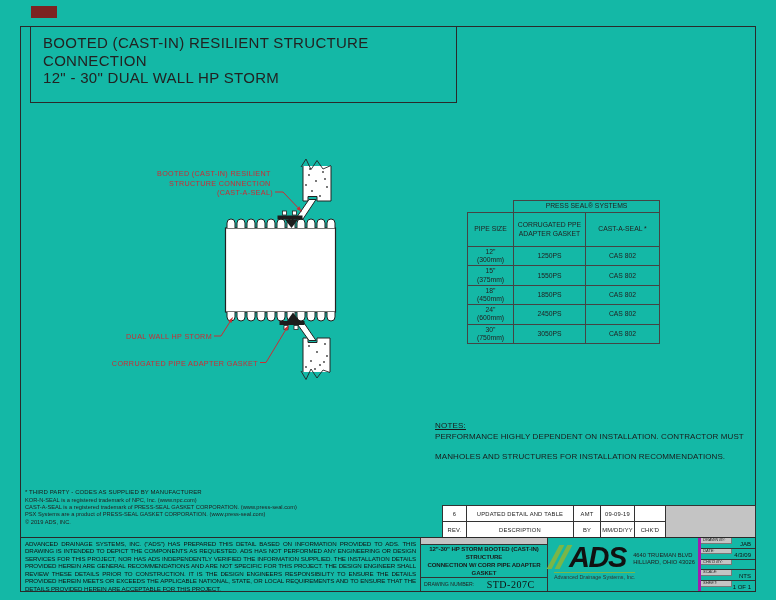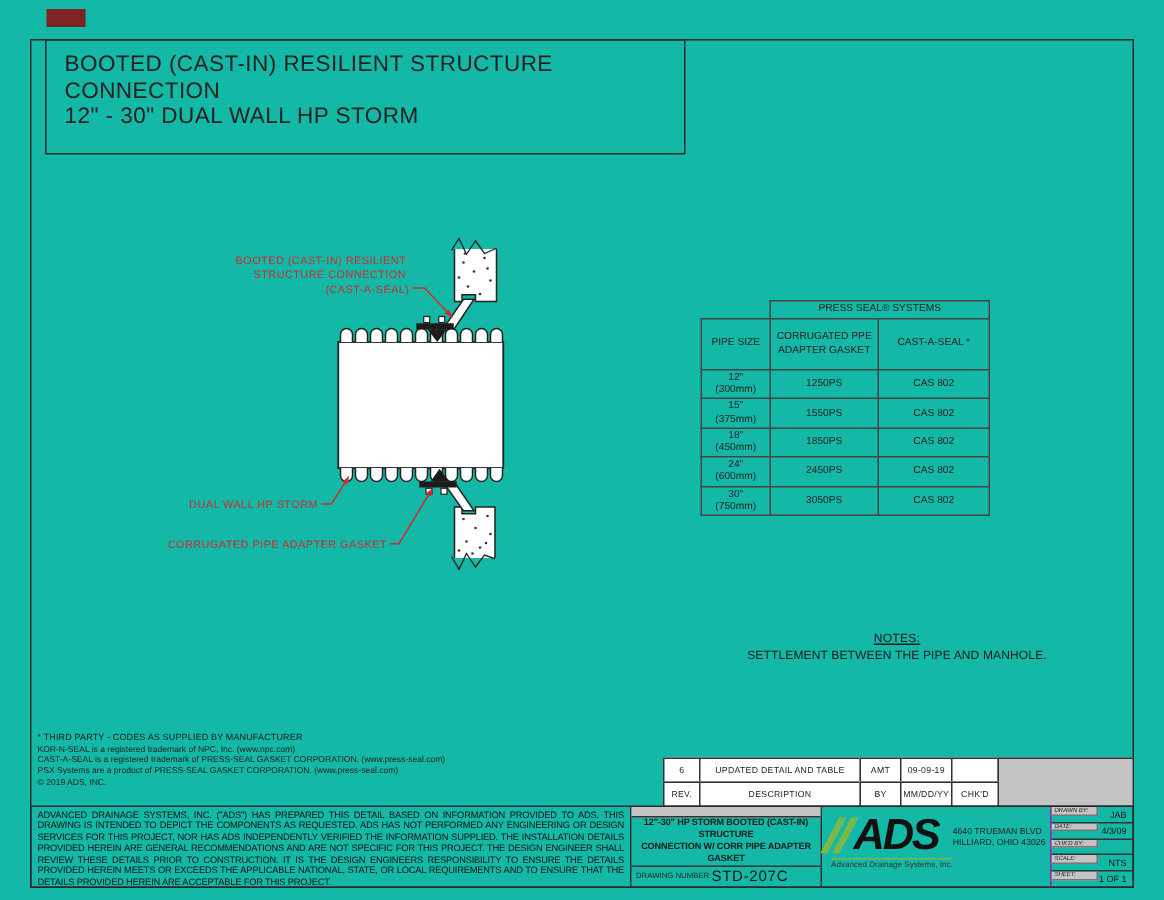--- a/index.html
+++ b/index.html
@@ -20,21 +20,21 @@
   .ps-wrap{left:467px;top:200px;}
   table.ps{border-collapse:collapse;table-layout:fixed;}
   table.ps td{border:1px solid #444;text-align:center;vertical-align:middle;
               font-size:6.8px;line-height:8.2px;padding:1px 2px;color:#222;}
   table.ps td.nob{border:none;}
   table.ps .hdr{height:12px;}
   table.ps .sub{height:34px;}
   table.ps .drow{height:19px;}
 
   
-  .notes{left:435px;top:421px;width:326px;text-align:center;}
+  .notes{left:435px;top:421px;width:326px;}
   .notes .nh{font-size:8px;text-decoration:underline;margin-bottom:2px;letter-spacing:.2px;}
   .notes .nl{font-size:8px;line-height:10.4px;letter-spacing:.1px;}
   .notes .gap{height:10px;}
 
   
   .footnotes{left:25px;top:489px;width:360px;}
   .footnotes .f1{font-size:6px;line-height:7.6px;letter-spacing:.1px;}
   .footnotes .fl{font-size:5.7px;line-height:7.2px;color:#222;}
   .copyright{left:25px;top:519px;font-size:5.7px;color:#222;}
 
@@ -54,22 +54,22 @@
   .sec-disc{width:400px;border-right:1px solid #333;padding:2px 4px;}
   .disc-text{font-size:6.2px;line-height:7.45px;text-align:justify;
              letter-spacing:-.12px;color:#111;}
   .sec-mid{width:127px;border-right:1px solid #333;display:flex;flex-direction:column;}
   .mid-gray{height:7px;background:#c4c4c4;border-bottom:1px solid #333;}
   .mid-title{flex:1;display:flex;flex-direction:column;justify-content:center;
              text-align:center;}
   .mid-title div{font-size:6.1px;font-weight:bold;line-height:8px;letter-spacing:-.1px;}
   .mid-num{height:16px;border-top:1px solid #333;display:flex;align-items:center;}
   .mid-num .lab{font-size:5.2px;padding-left:3px;color:#222;}
-  .mid-num .num{flex:1;text-align:left;font-size:10px;letter-spacing:.5px;color:#111;}
-  .sec-logo{width:153px;border-right:1px solid #a21caf;position:relative;text-decoration:underline;}
+  .mid-num .num{flex:1;text-align:center;font-size:10px;letter-spacing:.5px;color:#111;font-family:Liberation Serif, serif;}
+  .sec-logo{width:153px;border-right:3px solid #a21caf;position:relative;text-decoration:underline;}
   .logo-cluster{position:absolute;left:5px;top:7px;display:flex;align-items:flex-start;}
   .slash{width:5px;height:24px;background:#7ab648;transform:skewX(-28deg);margin-right:3px;}
   .ads-word{font-size:29px;font-weight:bold;font-style:italic;letter-spacing:-1.5px;
             line-height:24px;color:#111;}
   .tagline{position:absolute;left:6px;top:34px;font-size:5.4px;color:#333;
            border-top:1.5px solid #7ab648;padding-top:1px;}
   .addr{position:absolute;right:3px;top:14px;text-align:left;}
   .addr div{font-size:5.8px;line-height:7px;color:#222;}
   .sec-info{flex:1;display:flex;flex-direction:column;}
   .info-row{flex:1;border-bottom:1px solid #333;position:relative;overflow:hidden;}
@@ -218,22 +218,23 @@
             </td>
         <td>3050PS</td>
         <td>CAS 802</td>
       </tr>
     </tbody>
       </table>
   </div>
 
   <div class="abs notes">
     <div class="nh">NOTES:</div>
-    <div class="nl">SETTLEMENT BETWEEN THE PIPE AND MANHOLE.</div>
+    <div class="nl">PERFORMANCE HIGHLY DEPENDENT ON INSTALLATION. CONTRACTOR MUST</div>
     <div class="gap"></div>
+    <div class="nl">MANHOLES AND STRUCTURES FOR INSTALLATION RECOMMENDATIONS.</div>
   </div>
 
   <div class="abs footnotes">
     <div class="f1">* THIRD PARTY - CODES AS SUPPLIED BY MANUFACTURER</div>
     <div class="fl">KOR-N-SEAL is a registered trademark of NPC, Inc. (www.npc.com)</div>
     <div class="fl">CAST-A-SEAL is a registered trademark of PRESS-SEAL GASKET CORPORATION. (www.press-seal.com)</div>
     <div class="fl">PSX Systems are a product of PRESS-SEAL GASKET CORPORATION. (www.press-seal.com)</div>
   </div>
   <div class="abs copyright">© 2019 ADS, INC.</div>
 

